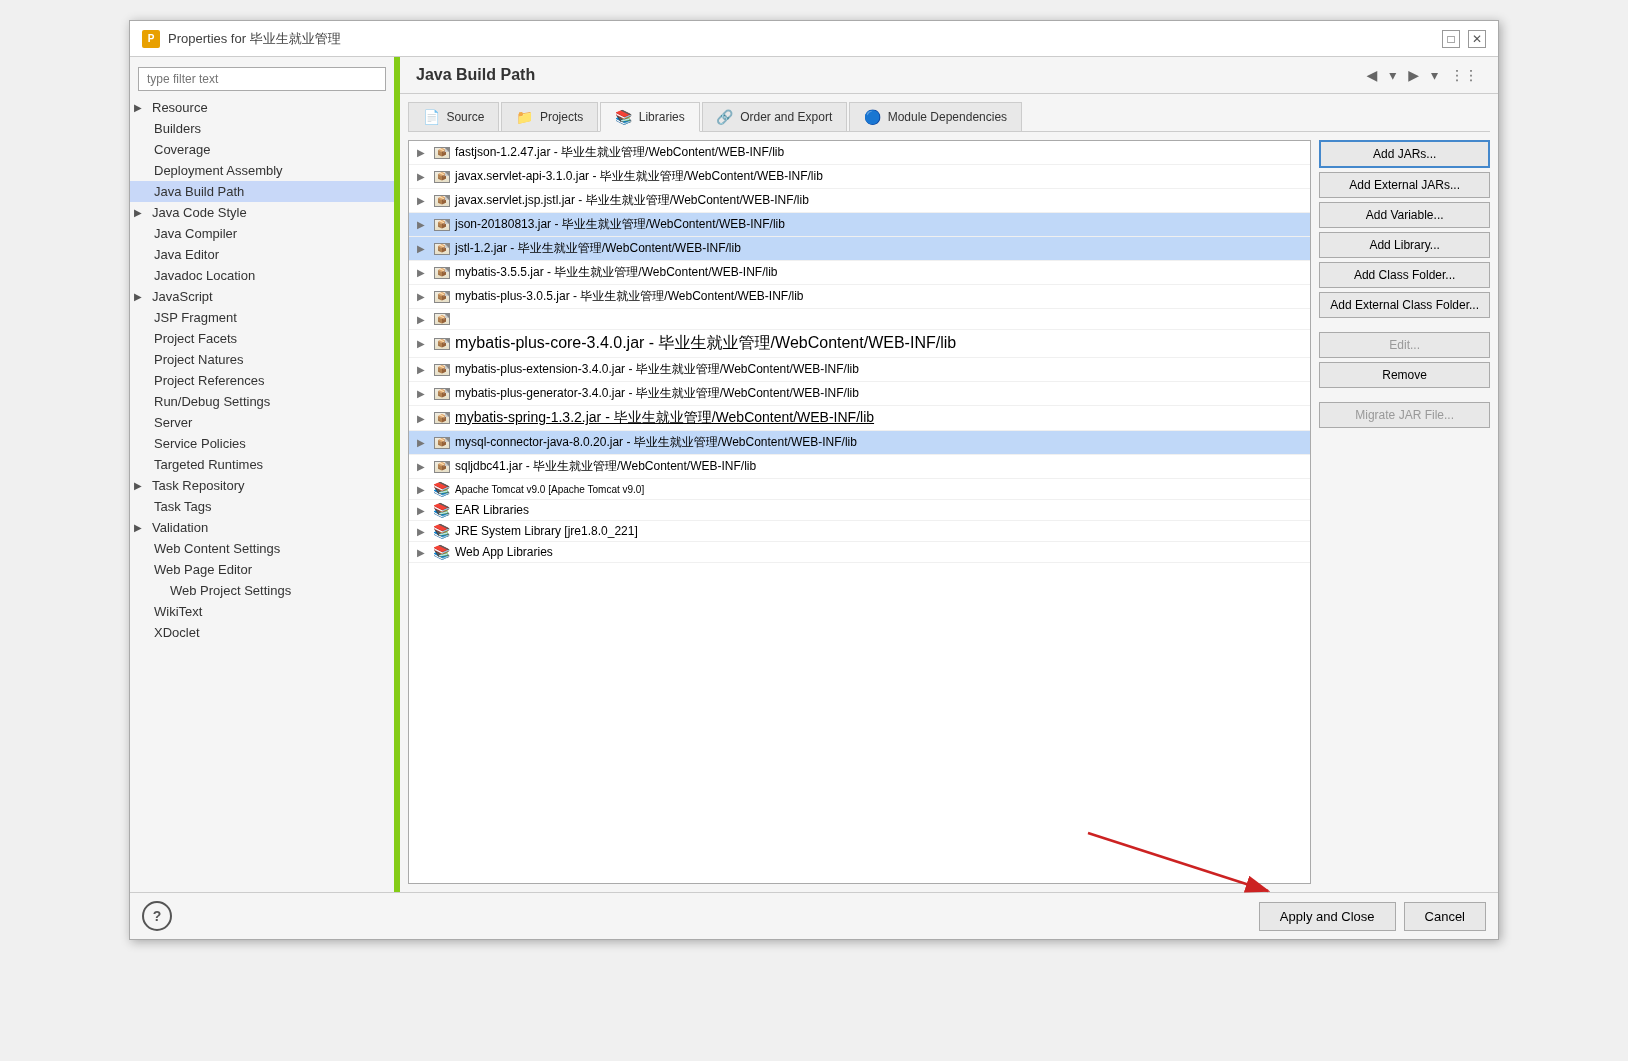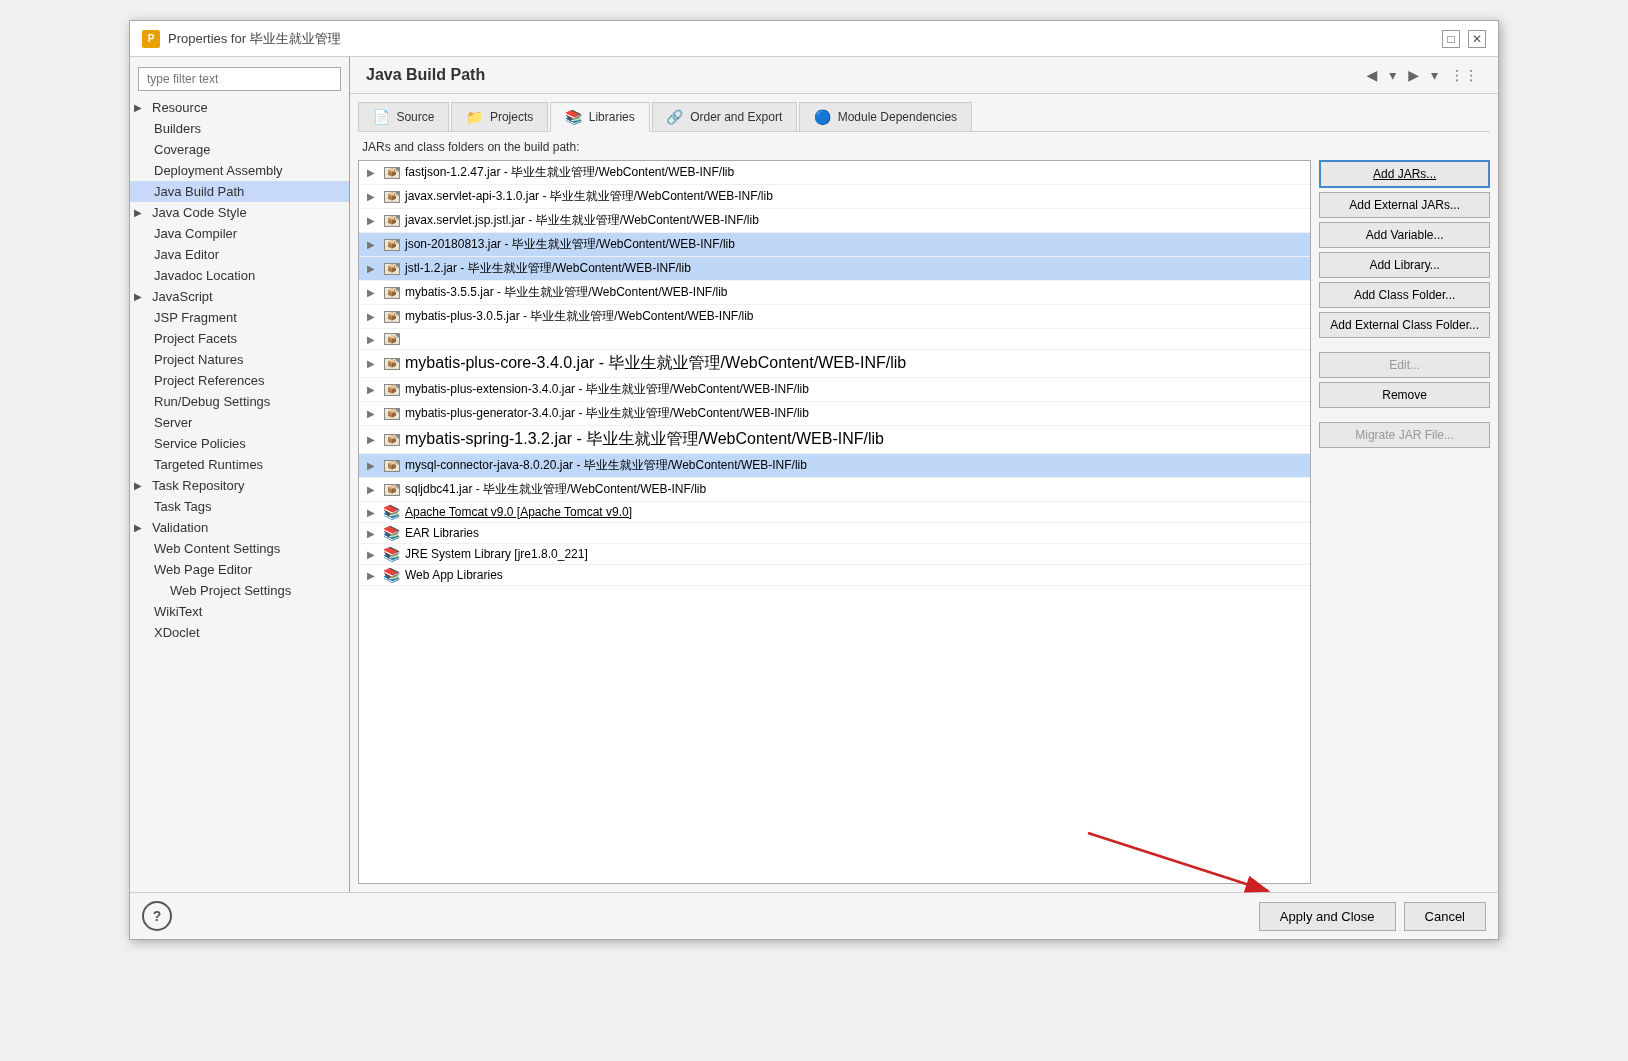--- a/index.html
+++ b/index.html
@@ -67,23 +67,23 @@
       font-size: 12px;
       color: #555;
     }
     .content {
       display: flex;
       flex: 1;
       overflow: hidden;
     }
     
     .sidebar {
-      width: 220px;
+      width: 270px;
       background: #f5f5f5;
-      border-right: 1px solid #84cc16;
+      border-right: 6px solid #84cc16;
       overflow-y: auto;
       padding: 4px 0;
       flex-shrink: 0;
     }
     .search-box {
       margin: 6px 8px;
       padding: 4px 8px;
       border: 1px solid #aaa;
       background: white;
       font-size: 12px;
@@ -268,21 +268,20 @@
       background: #e8e8e8;
       cursor: pointer;
       font-size: 12px;
       text-align: center;
       white-space: nowrap;
     }
     .right-btn:disabled { color: #999; cursor: default; }
     .right-btn.active-btn {
       border: 2px solid #4488cc;
       background: #e8e8e8;
-      text-decoration: underline;
     }
     .right-btn-spacer { height: 6px; }
     
     .bottom-bar {
       border-top: 1px solid #ccc;
       padding: 8px 12px;
       display: flex;
       justify-content: flex-end;
       gap: 8px;
       background: #f5f5f5;
@@ -464,21 +463,20 @@
           <div class="tab">
             <span class="tab-icon">🔗</span>
             <span>Order and Export</span>
           </div>
           <div class="tab">
             <span class="tab-icon">🔵</span>
             <span>Module Dependencies</span>
           </div>
         </div>
 
-        <div class="description">JARs and class folders on the build path:</div>
 
         <div class="build-path-area">
 
           <div class="jar-list" id="jar-list">
               <div class="jar-item">
                 <span class="jar-expand">▶</span>
                 <span class="jar-icon">
                   <div class="jar-icon-inner" style="font-size:7px;color:#888;overflow:hidden;background:linear-gradient(to bottom,#f0ece0,#e8e0c8)">
                     <span style="font-size:8px">📦</span>
                   </div>
@@ -574,21 +572,21 @@
                 </span>
                 <span style="font-size: 12px;">mybatis-plus-generator-3.4.0.jar - 毕业生就业管理/WebContent/WEB-INF/lib</span>
               </div>
               <div class="jar-item">
                 <span class="jar-expand">▶</span>
                 <span class="jar-icon">
                   <div class="jar-icon-inner" style="font-size:7px;color:#888;overflow:hidden;background:linear-gradient(to bottom,#f0ece0,#e8e0c8)">
                     <span style="font-size:8px">📦</span>
                   </div>
                 </span>
-                <span style="font-size: 16px;">mybatis-spring-1.3.2.jar - 毕业生就业管理/WebContent/WEB-INF/lib</span>
+                <span style="font-size: 14px; text-decoration: underline;">mybatis-spring-1.3.2.jar - 毕业生就业管理/WebContent/WEB-INF/lib</span>
               </div>
               <div class="jar-item highlighted">
                 <span class="jar-expand">▶</span>
                 <span class="jar-icon">
                   <div class="jar-icon-inner" style="font-size:7px;color:#888;overflow:hidden;background:linear-gradient(to bottom,#f0ece0,#e8e0c8)">
                     <span style="font-size:8px">📦</span>
                   </div>
                 </span>
                 <span style="font-size: 12px;">mysql-connector-java-8.0.20.jar - 毕业生就业管理/WebContent/WEB-INF/lib</span>
               </div>
@@ -597,21 +595,21 @@
                 <span class="jar-icon">
                   <div class="jar-icon-inner" style="font-size:7px;color:#888;overflow:hidden;background:linear-gradient(to bottom,#f0ece0,#e8e0c8)">
                     <span style="font-size:8px">📦</span>
                   </div>
                 </span>
                 <span style="font-size: 12px;">sqljdbc41.jar - 毕业生就业管理/WebContent/WEB-INF/lib</span>
               </div>
               <div class="jar-item">
                 <span class="jar-expand">▶</span>
                 <span class="lib-icon">📚</span>
-                <span style="font-size: 12px; text-decoration: underline;">Apache Tomcat v9.0 [Apache Tomcat v9.0]</span>
+                <span style="font-size: 10px;">Apache Tomcat v9.0 [Apache Tomcat v9.0]</span>
               </div>
               <div class="jar-item">
                 <span class="jar-expand">▶</span>
                 <span class="lib-icon">📚</span>
                 <span style="font-size: 12px;">EAR Libraries</span>
               </div>
               <div class="jar-item">
                 <span class="jar-expand">▶</span>
                 <span class="lib-icon">📚</span>
                 <span style="font-size: 12px;">JRE System Library [jre1.8.0_221]</span>

